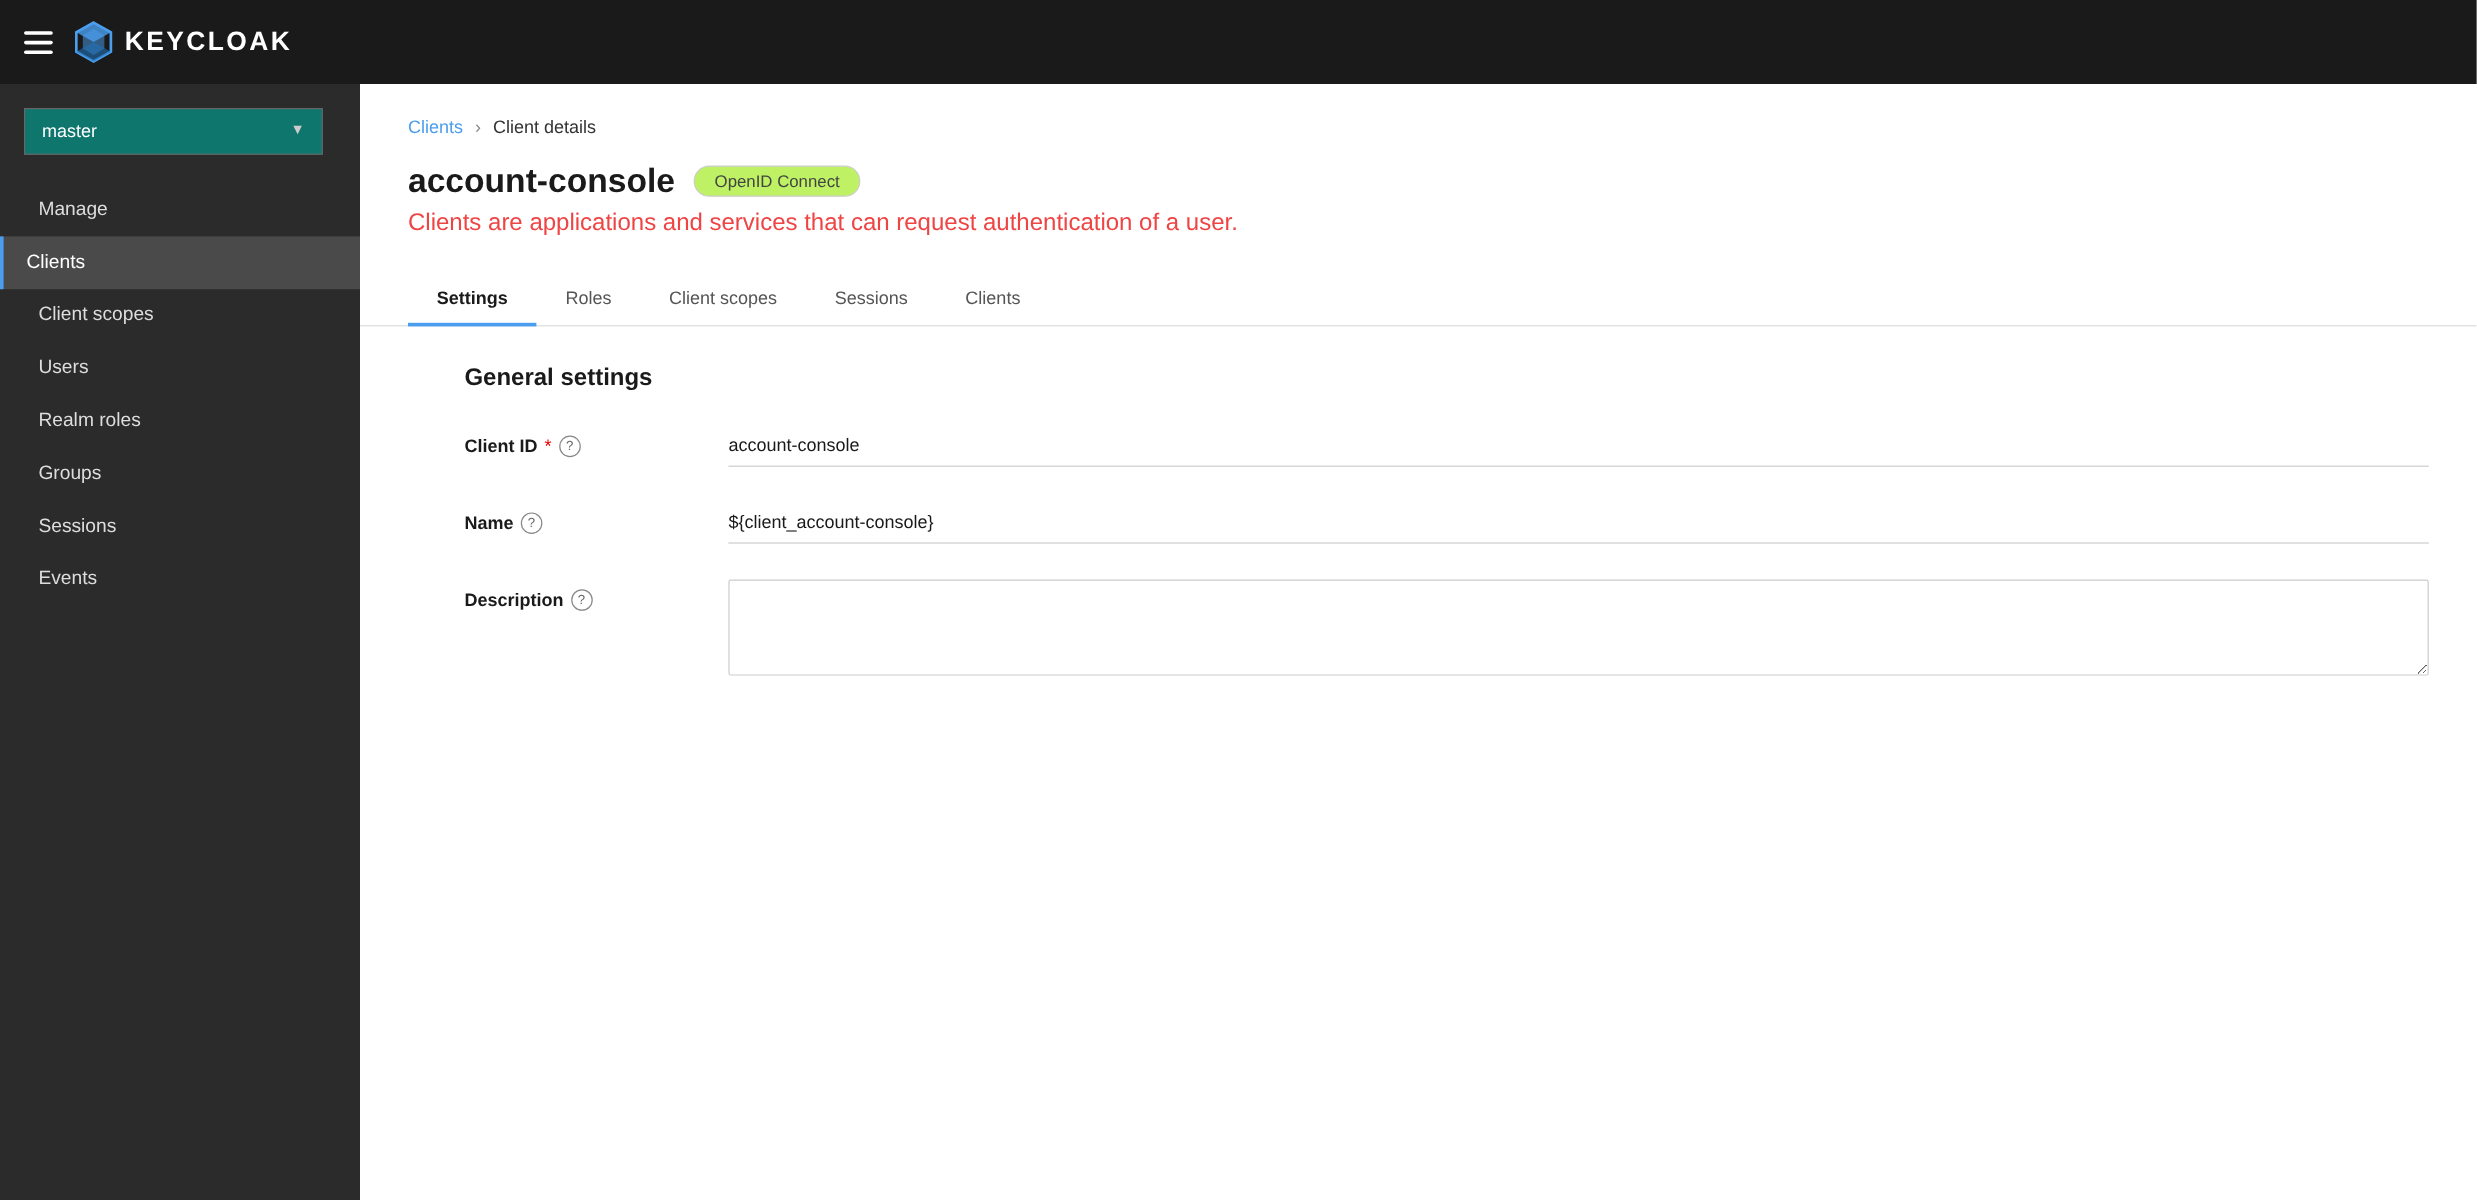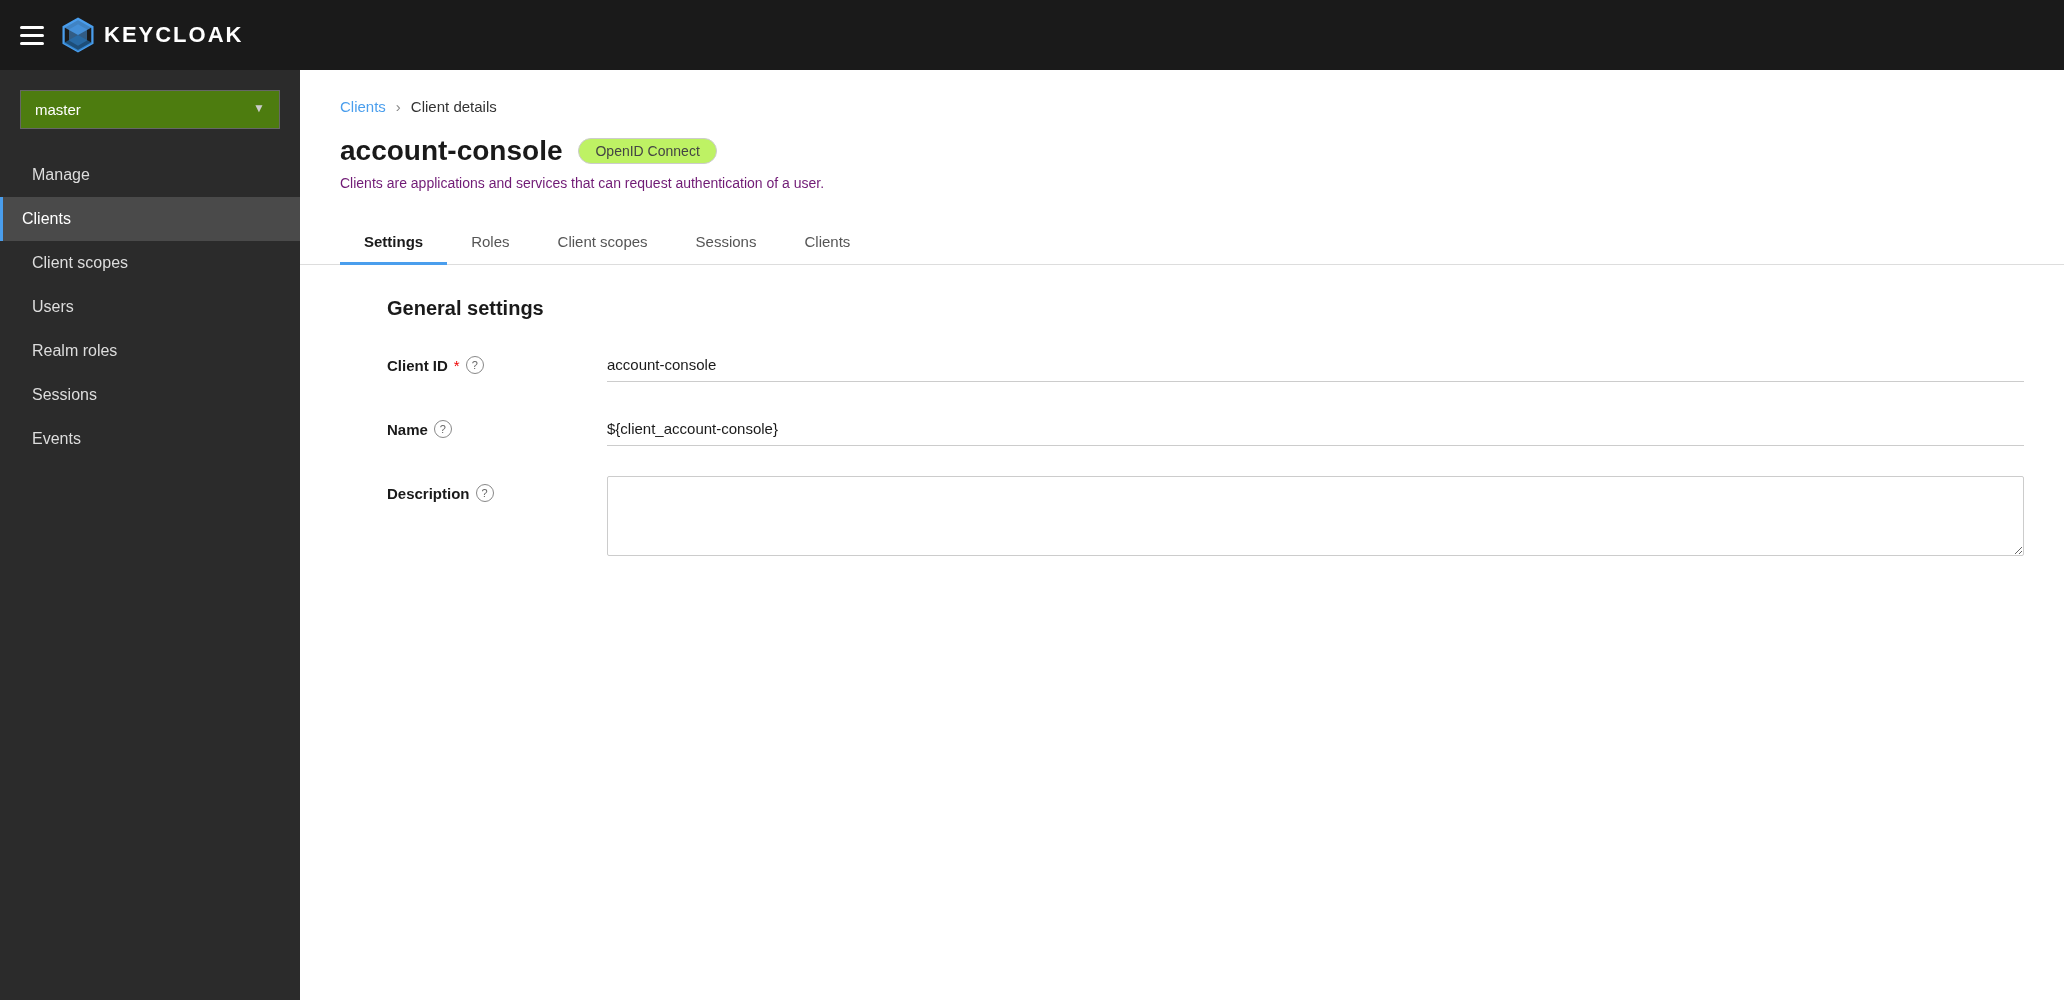--- a/index.html
+++ b/index.html
@@ -38,22 +38,22 @@
 
     
     .sidebar {
       background: #2b2b2b;
       width: 300px;
       flex-shrink: 0;
       overflow-y: auto;
       padding-top: 20px;
     }
     .realm-selector {
-      margin: 0 20px 24px 20px;
-      background: #4d7c0f;
+      margin: 0 31px 24px 20px;
+      background: #0f766e;
       border: 1px solid #666;
       color: #fff;
       padding: 10px 14px;
       display: flex;
       align-items: flex-start;
       justify-content: space-between;
       cursor: pointer;
       font-size: 15px;
     }
     .realm-selector .arrow {
@@ -104,21 +104,21 @@
     .badge {
       border: 1px solid #ccc;
       border-radius: 50px;
       padding: 4px 16px;
       font-size: 14px;
       color: #444;
       background: #bef264;
     }
     .page-subtitle {
       padding: 8px 40px 0 40px;
-      font-size: 14px; color: #701a75;
+      font-size: 20px; color: #ef4444;
     }
 
     
     .tabs {
       display: flex; gap: 0;
       padding: 20px 40px 0 40px;
       border-bottom: 1px solid #ddd;
       margin-top: 10px;
     }
     .tab {
@@ -222,20 +222,21 @@
     <div class="realm-selector">
       <span>master</span>
       <span class="arrow">▼</span>
     </div>
 
     <div class="sidebar-item">Manage</div>
     <div class="sidebar-item active">Clients</div>
     <div class="sidebar-item">Client scopes</div>
     <div class="sidebar-item">Users</div>
     <div class="sidebar-item">Realm roles</div>
+    <div class="sidebar-item">Groups</div>
     <div class="sidebar-item">Sessions</div>
     <div class="sidebar-item">Events</div>
   </div>
 
   <div class="main">
 
     <div class="breadcrumb">
       <a class="breadcrumb-link">Clients</a>
       <span class="breadcrumb-separator">›</span>
       <span class="breadcrumb-current">Client details</span>

